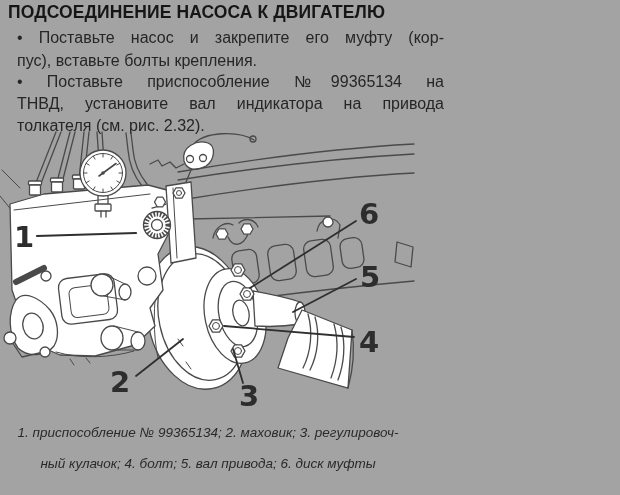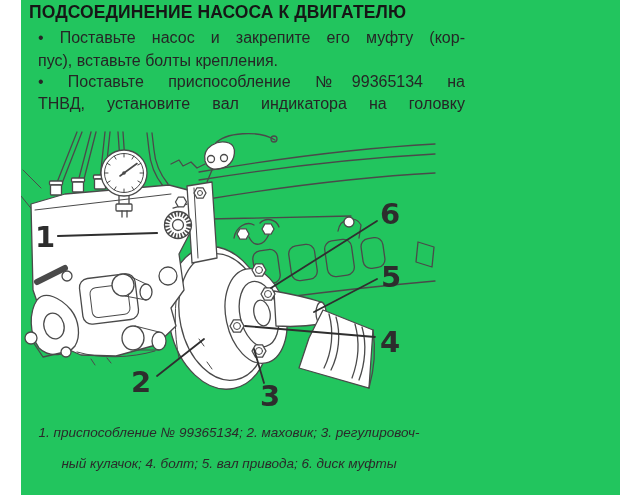--- a/index.html
+++ b/index.html
@@ -2,21 +2,21 @@
 <html><head>
 <meta charset="utf-8">
 <style>
   html,body{margin:0;padding:0;}
   body{
     width:620px;height:495px;position:relative;overflow:hidden;
     background:#ffffff;
     font-family:"Liberation Sans", sans-serif;
     color:#1f1f1f;
   }
-  .page{position:absolute;inset:0;background:#22c55e;margin-left:21px;}
+  .page{position:absolute;inset:0;background:#a3a3a3;}
   .heading{
     position:absolute;left:8px;top:2px;margin:0;
     font-size:17.5px;font-weight:700;letter-spacing:.1px;white-space:nowrap;
     color:#161616;
   }
   .tl{
     position:absolute;left:17px;width:427px;
     font-size:16px;line-height:20px;color:#262626;
   }
   .just{text-align:justify;text-align-last:justify;}
@@ -40,21 +40,22 @@
 </head>
 <body>
 
 <div class="page">
 
   <h1 class="heading">ПОДСОЕДИНЕНИЕ НАСОСА К ДВИГАТЕЛЮ</h1>
 
   <div class="tl just t0">•  Поставьте насос и закрепите его муфту (кор-</div>
   <div class="tl t1">пус), вставьте болты крепления.</div>
   <div class="tl just t2">•  Поставьте приспособление №99365134 на</div>
-  <div class="tl just t3">ТНВД, установите вал индикатора на головку</div>
+  <div class="tl just t3">ТНВД, установите вал индикатора на привода</div>
+  <div class="tl t4">толкателя (см. рис. 2.32).</div>
 
   <svg class="fig" width="420" height="290" viewBox="0 0 420 290">
 
     <g>
       <path class="s" d="M194,14 C204,2 238,0 254,10"></path>
       <circle class="s" cx="253" cy="9" r="3"></circle>
       <circle class="s" cx="206" cy="22" r="3"></circle>
       <path class="sw" d="M184,31 C181,17 197,9 208,13 C216,16 215,30 206,36 C197,41 187,41 184,31 Z"></path>
       <circle class="s" cx="190" cy="29" r="3.5"></circle>
       <circle class="s" cx="203" cy="28" r="3.5"></circle>

